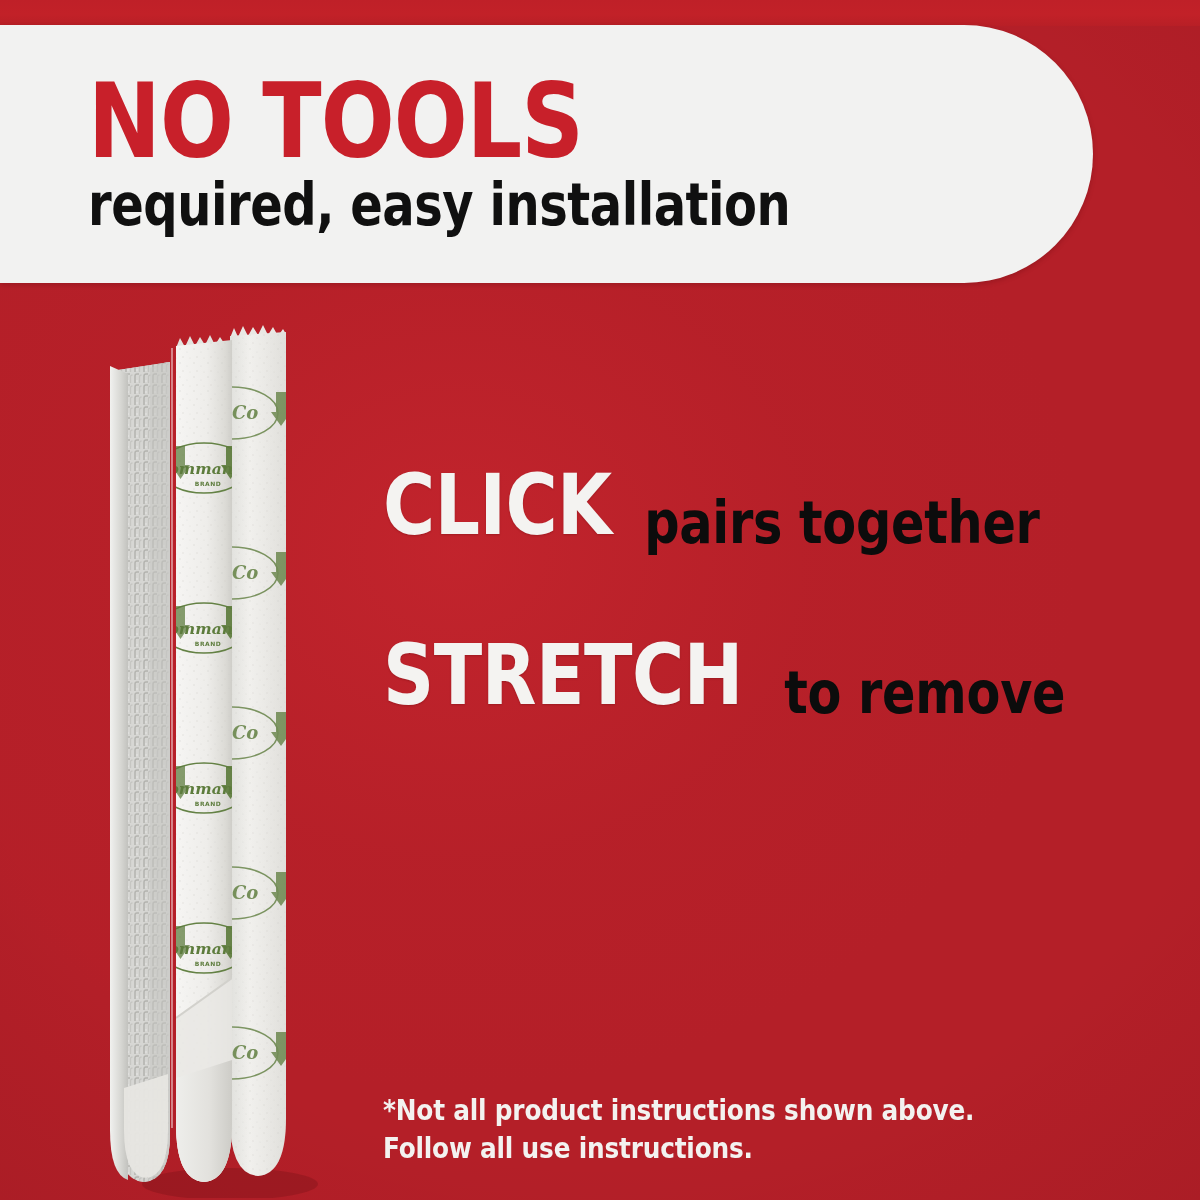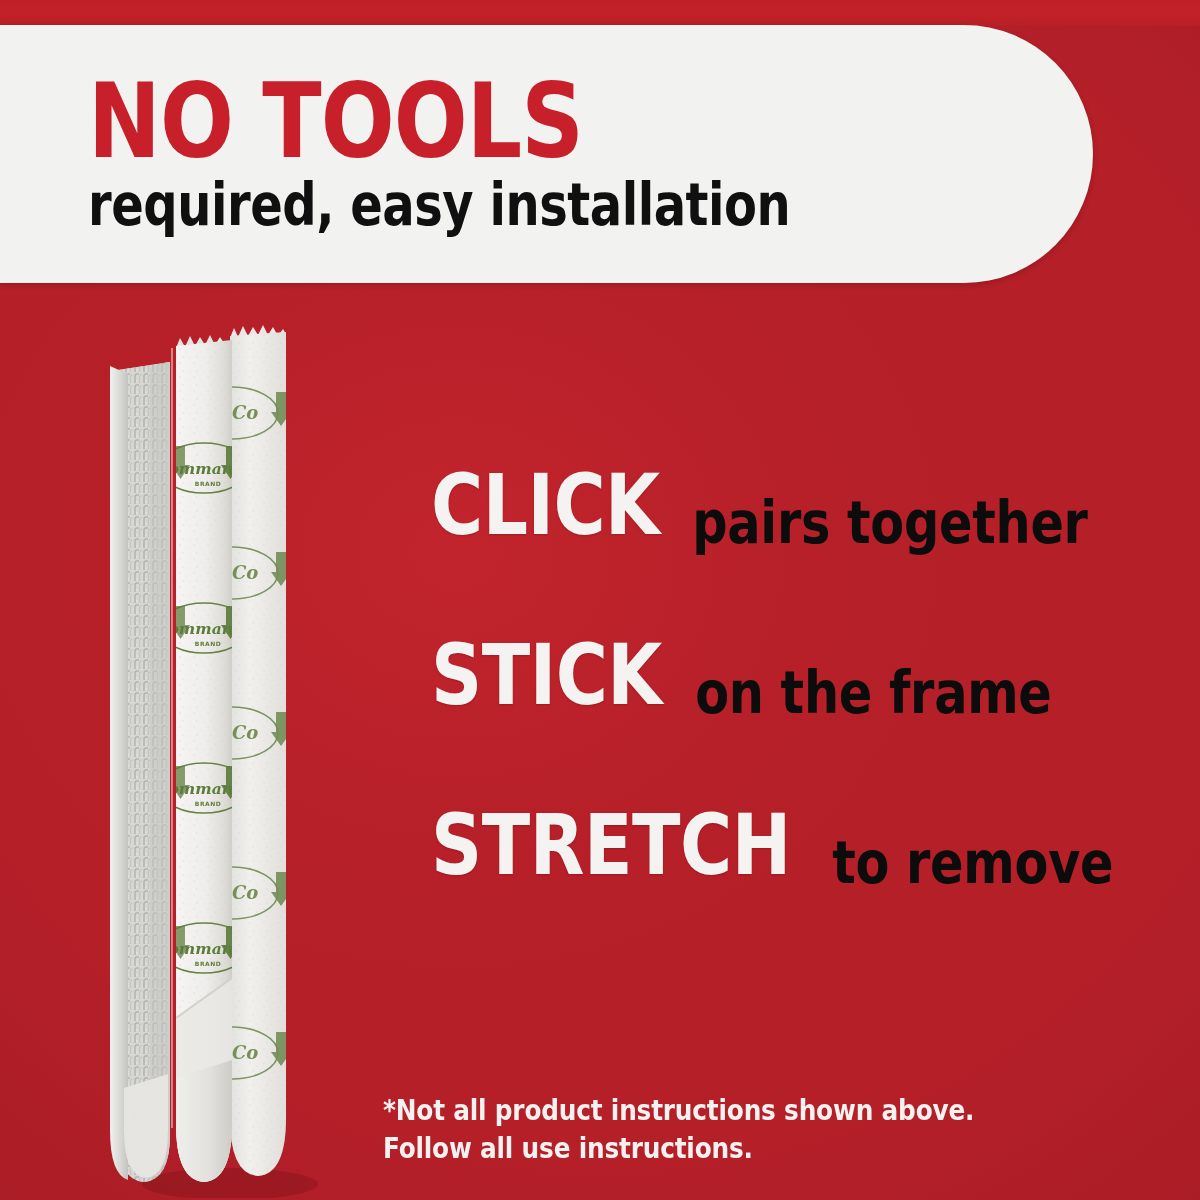--- a/index.html
+++ b/index.html
@@ -96,21 +96,20 @@
     position: absolute;
     left: 383px;
     top: 420px;
     width: 780px;
   }
   .step-row {
     height: 170px;
     display: flex;
     align-items: center;
     white-space: nowrap;
-    margin-left: 48px;
   }
   .step-key {
     font-family: "DejaVu Sans Condensed", "Liberation Sans Narrow", "Liberation Sans", sans-serif;
     font-weight: 700;
     font-size: 84px;
     line-height: 1;
     letter-spacing: -0.5px;
     color: #f4f3f1;
     transform: scaleX(0.94);
     transform-origin: left center;
@@ -324,24 +323,20 @@
     </svg>
   </div>
 
   <div class="steps">
 
     <div class="step-row">
       <span class="step-key">CLICK</span>
       <span class="step-desc">pairs together</span>
     </div>
 
-    <div class="step-row">
-      <span class="step-key">STICK</span>
-      <span class="step-desc">on the frame</span>
-    </div>
 
 
     <div class="step-row">
       <span class="step-key">STRETCH</span>
       <span class="step-desc">to remove</span>
     </div>
 
   </div>
 
   <div class="footnote">

